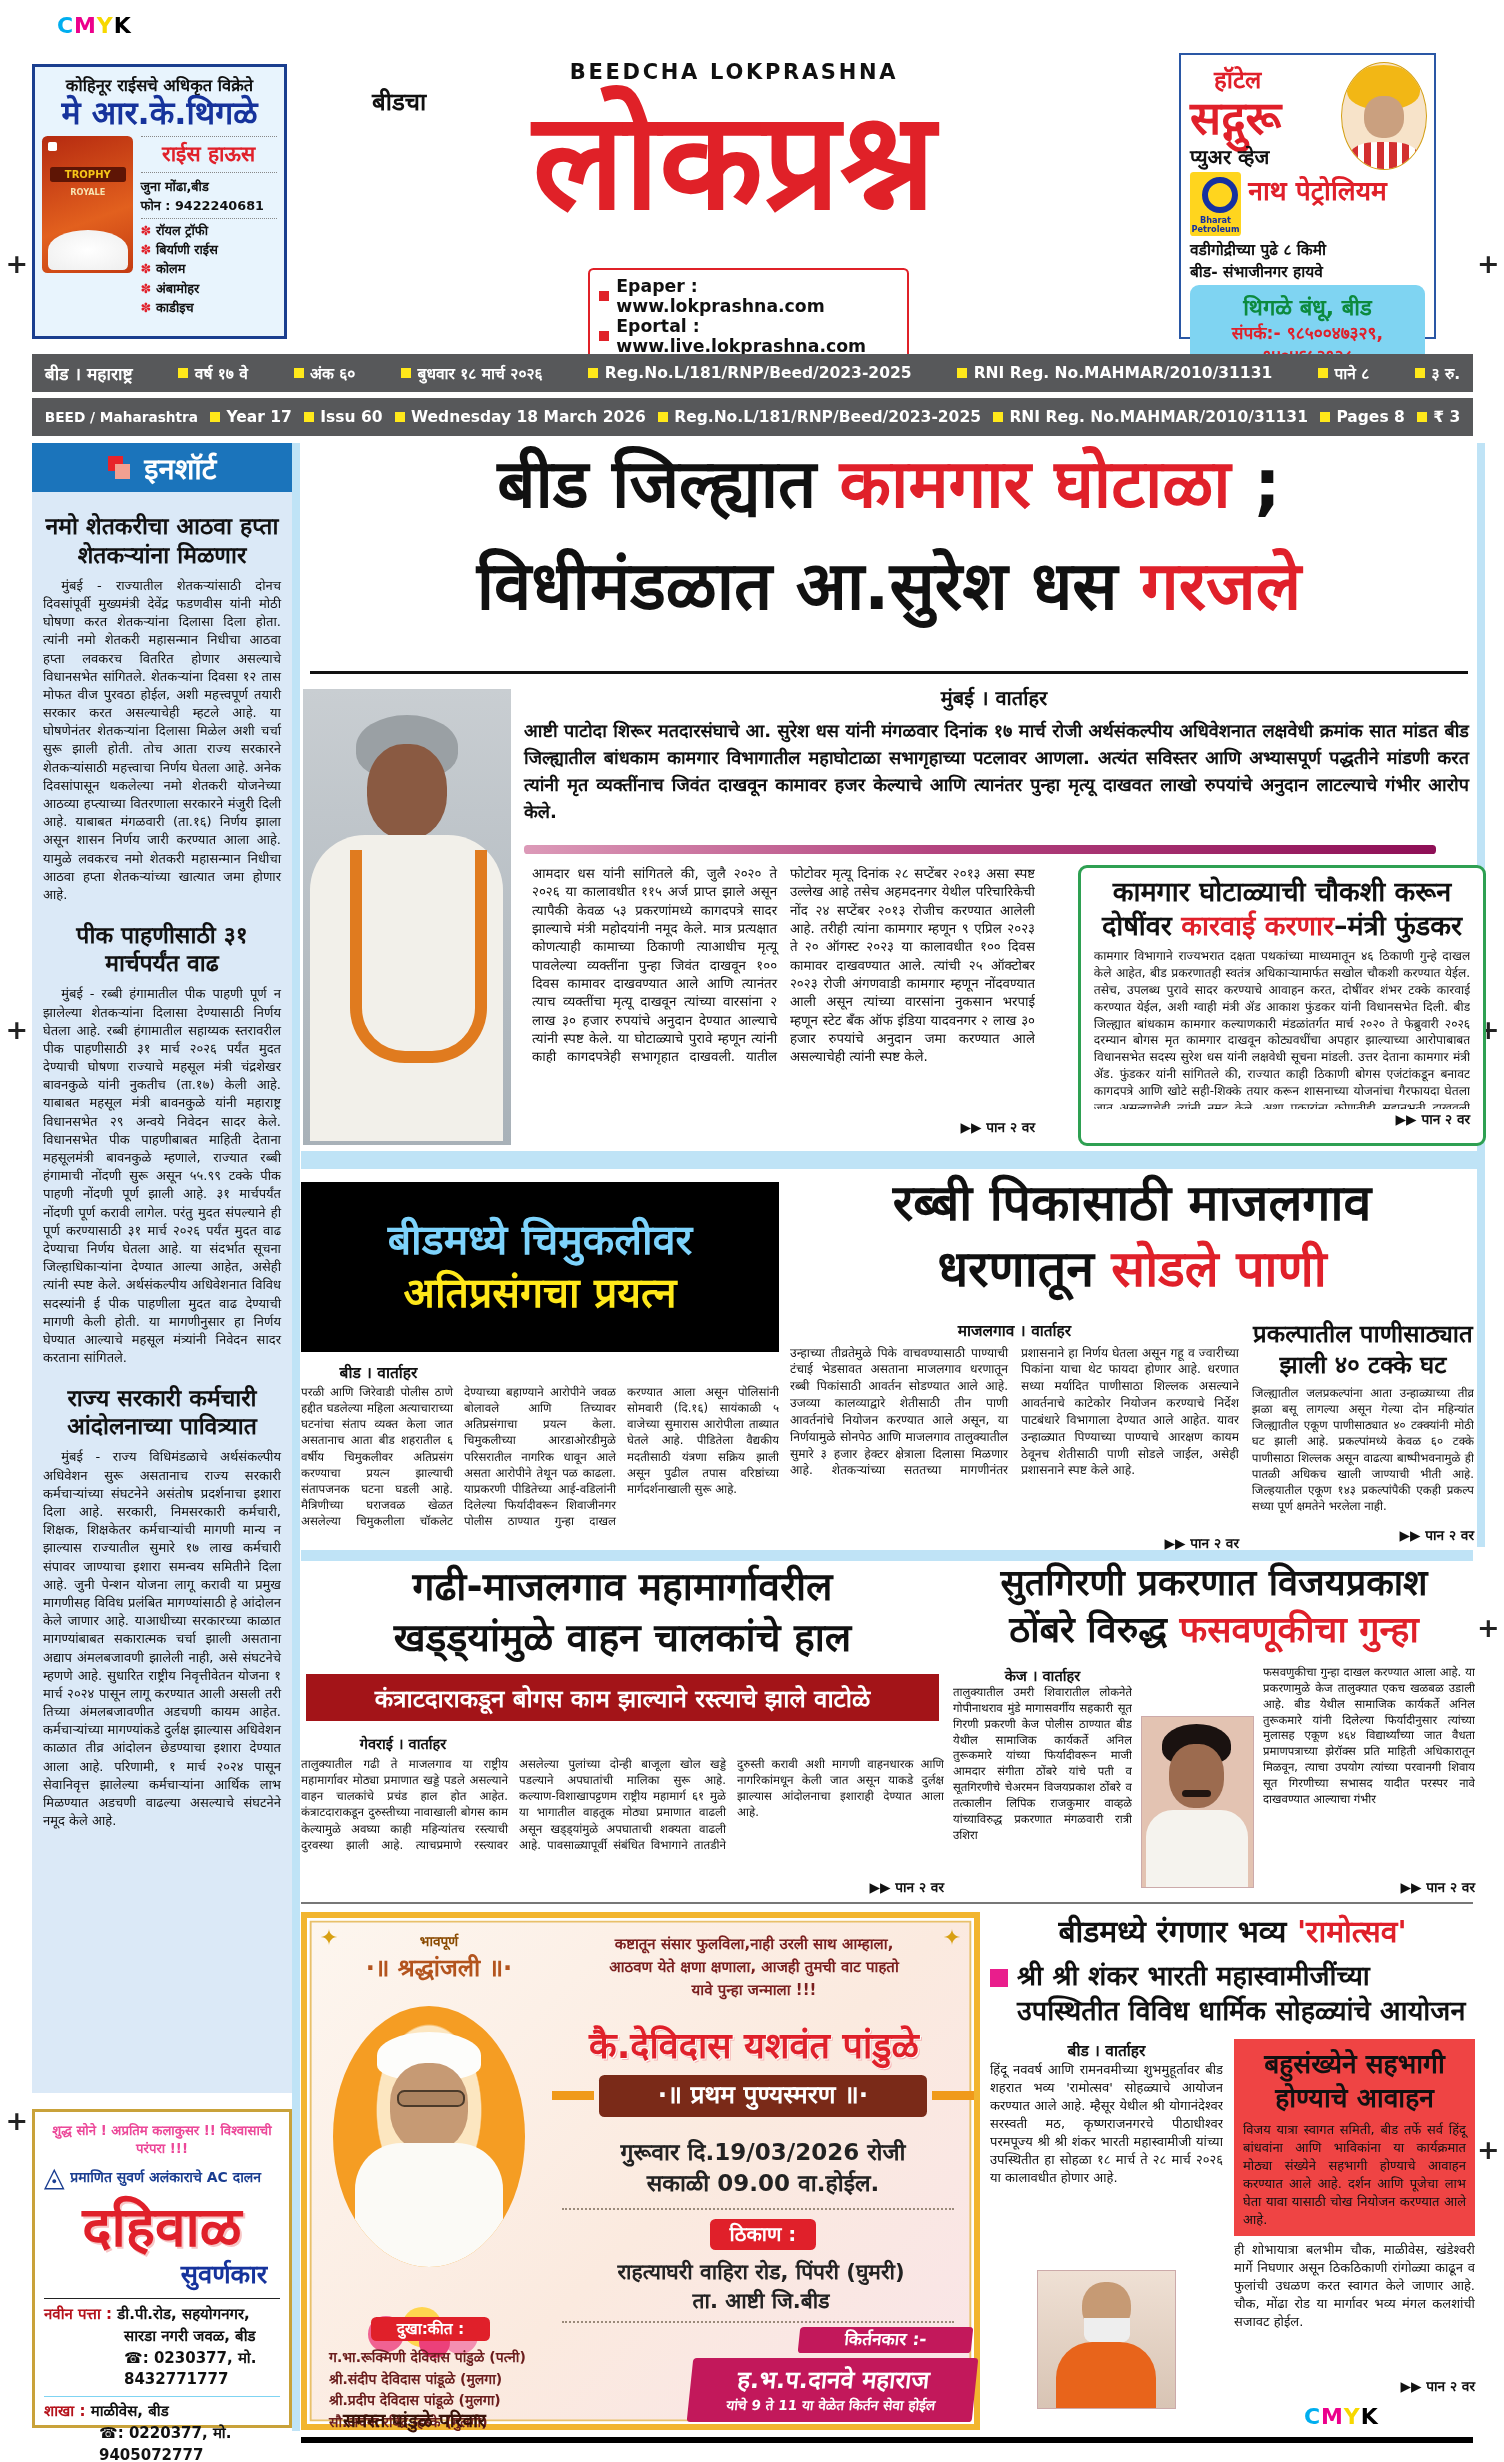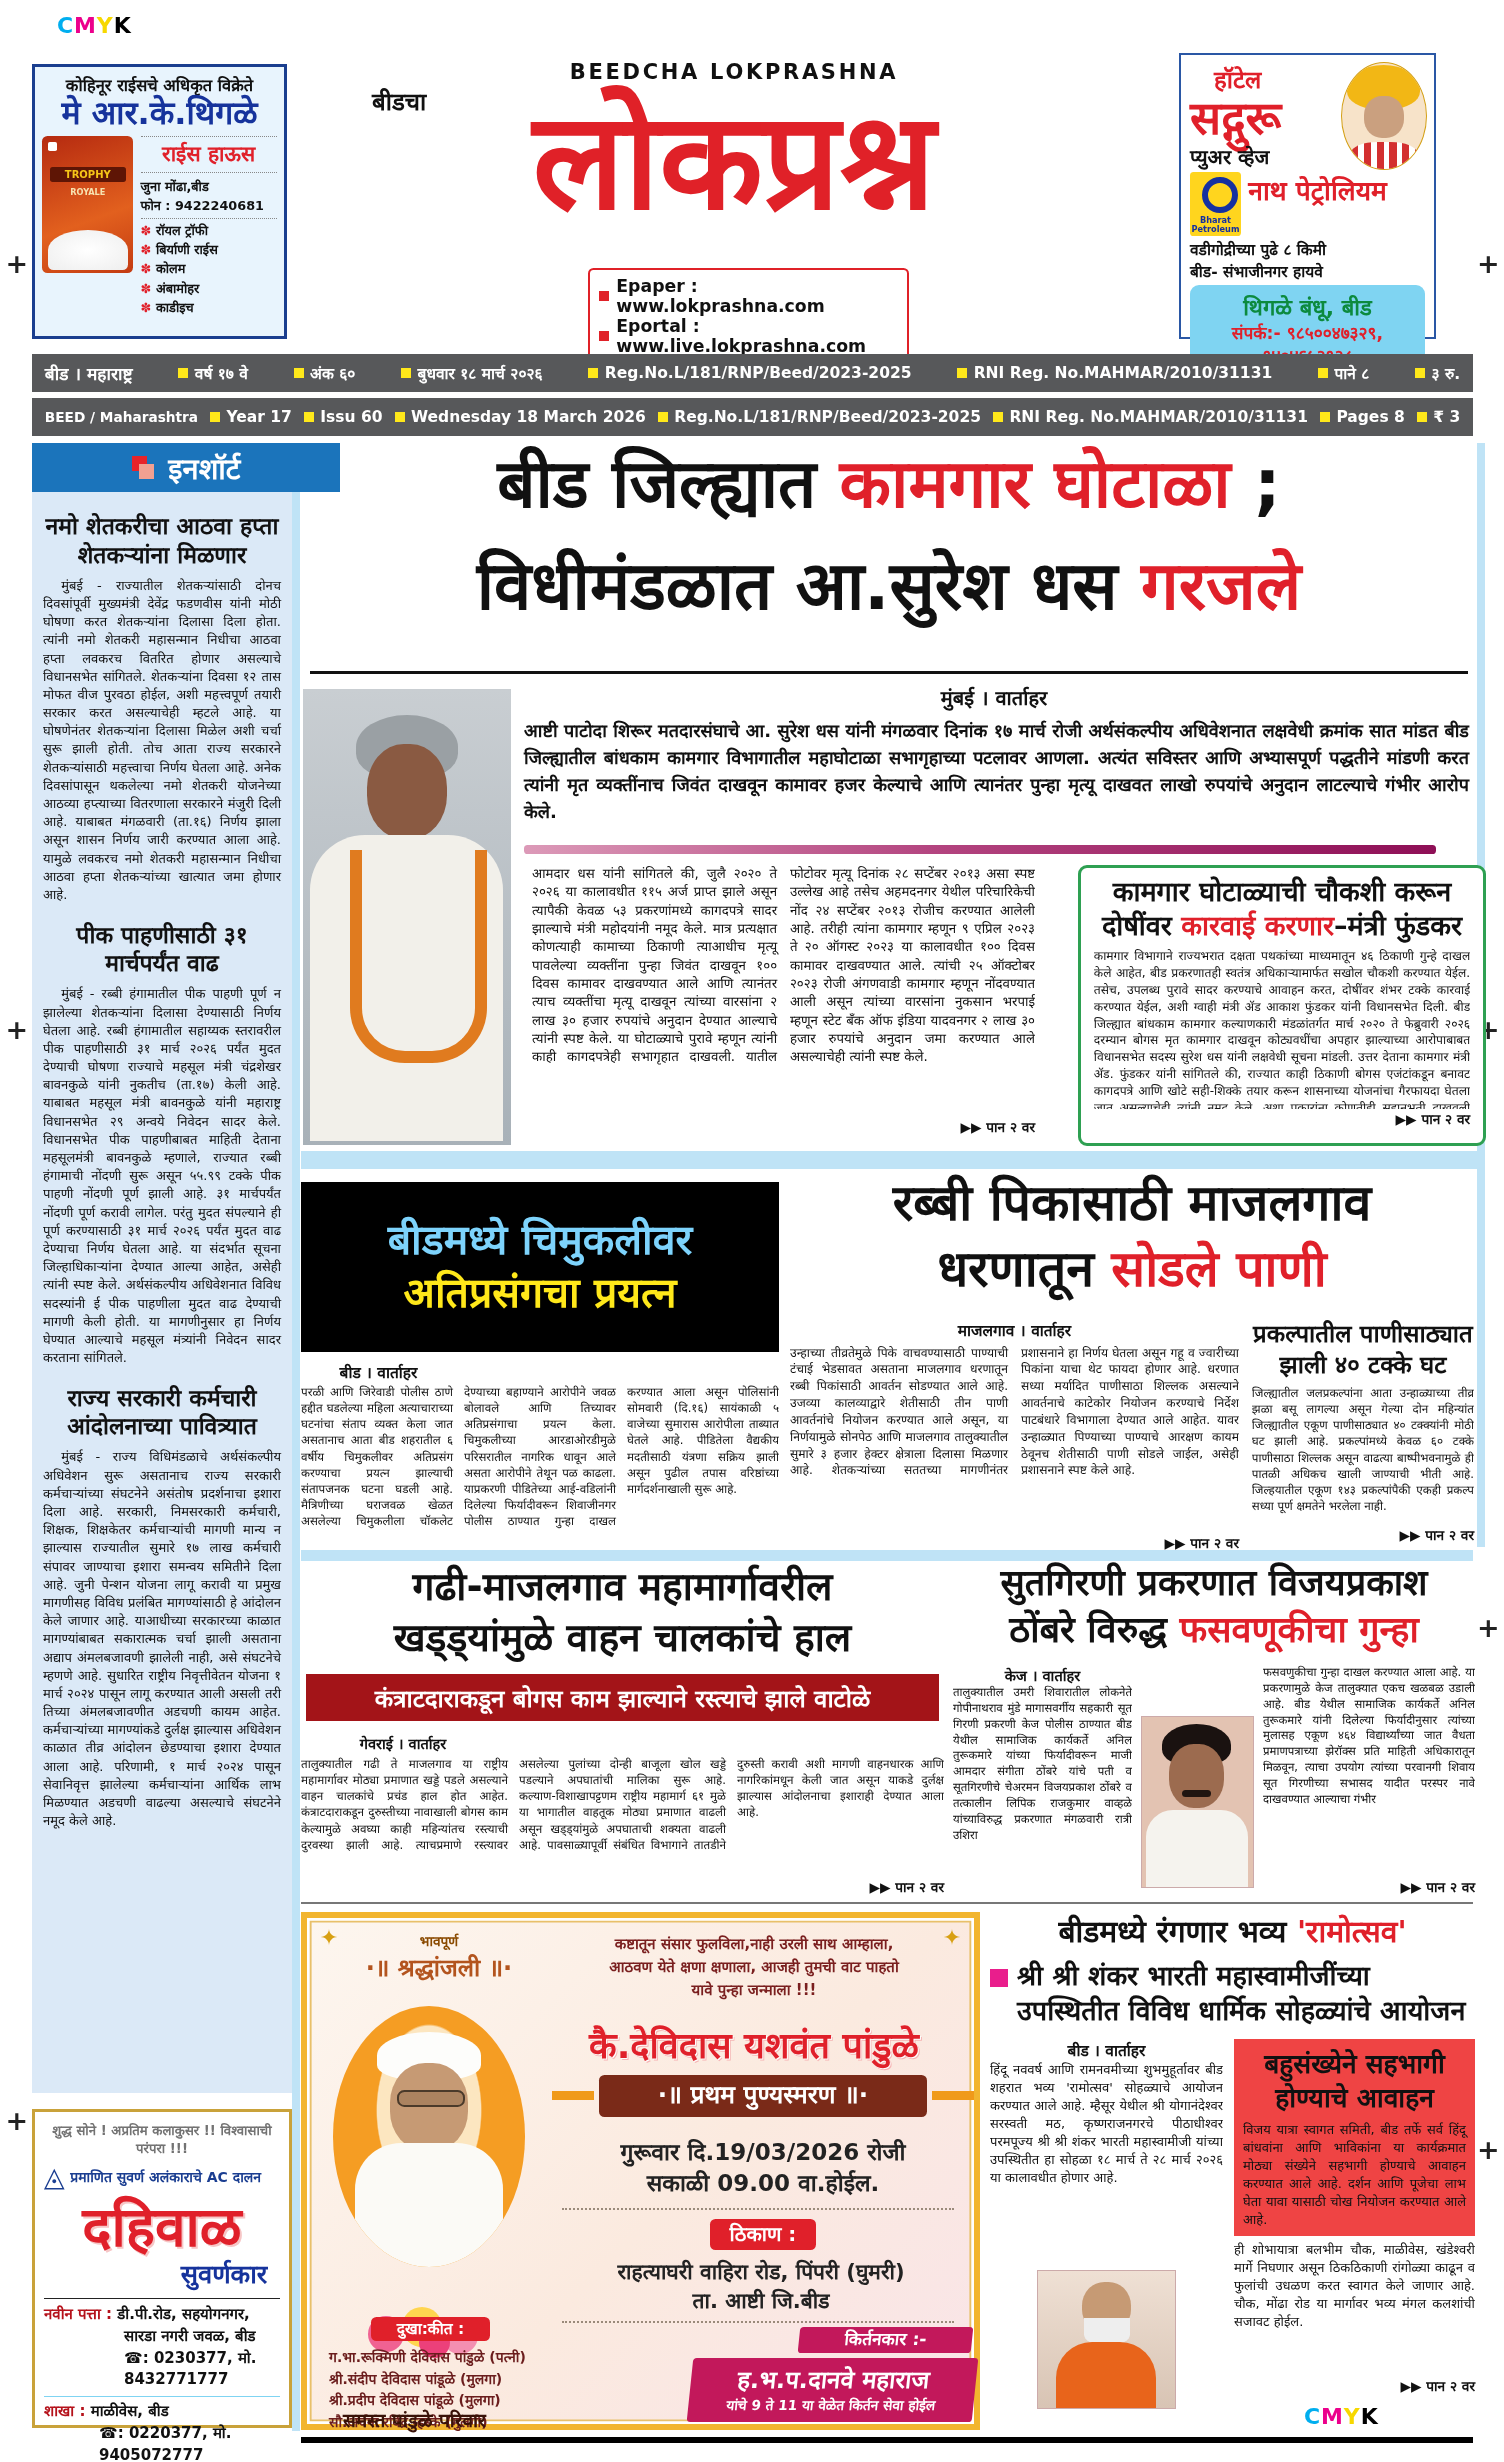--- a/index.html
+++ b/index.html
@@ -102,21 +102,21 @@
   .ram-sub .psq{width:18px;height:18px;background:#e91e8c;flex:none;margin-top:11px;}
   .ram-sub .t{font-size:27px;font-weight:bold;line-height:1.3;}
   .greenpanel{background:#ef4444;padding:7.3px 9px;box-sizing:border-box;}
   .greenpanel .gh2{font-size:26.4px;font-weight:bold;text-align:center;line-height:1.3;}
   .photo-swami{width:137px;height:137px;margin:7.3px auto 0;background:linear-gradient(#efe0d4,#d8c4b4);position:relative;overflow:hidden;border:0.9px solid #caa;}
   .photo-swami .head{position:absolute;left:44px;top:11px;width:49px;height:51px;background:#c69a74;border-radius:46%;}
   .photo-swami .beard{position:absolute;left:46px;top:47px;width:46px;height:27px;background:#eee;border-radius:0 0 40% 40%;}
   .photo-swami .robe{position:absolute;left:18px;top:71px;width:100px;height:66px;background:#e8641b;border-radius:36px 36px 0 0;}
   
   .jewel{border:3.6px solid #c9a23a;background:#fff;box-sizing:border-box;padding:9px 9px;}
-  .jewel .tag{color:#737373;font-weight:bold;font-size:13.2px;text-align:center;}
+  .jewel .tag{color:#ec4899;font-weight:bold;font-size:13.2px;text-align:center;}
   .jewel .cert{color:#1b3e91;font-weight:bold;font-size:14px;}
   .jewel .bis{color:#1b3e91;font-size:27px;line-height:1;}
   .jewel .nm{color:#e0202a;font-size:55px;font-weight:bold;text-align:center;line-height:1.05;text-shadow:1.8px 1.8px 0 #f6c6c6;}
   .jewel .nm2{color:#16339c;font-size:25.5px;font-weight:bold;text-align:right;margin-right:12.8px;}
   .jewel .lbl{color:#b5121b;font-weight:bold;}
   .jewel .adr{font-size:15px;font-weight:bold;line-height:1.45;}
   .sep{background:#bfe3f6;}
   .epbox{border:2.7px solid #e02128;border-radius:5.5px;padding:5.5px 9px;box-sizing:border-box;}
   .eprow{display:flex;align-items:center;gap:7.3px;font-size:17.3px;font-weight:bold;}
   .eprow .rsq{width:10px;height:10px;background:#e02128;flex:none;}
@@ -268,21 +268,21 @@
         <span>₹ 3</span>
       </div>
   </div>
 
   <div class="abs sep" style="left:292px;top:443px;width:8.2px;height:1988px;"></div>
   <div class="abs sep" style="left:1477px;top:443px;width:8.2px;height:1104px;"></div>
   <div class="abs sep" style="left:301px;top:1151px;width:1178px;height:18px;"></div>
   <div class="abs sep" style="left:301px;top:1550px;width:1172px;height:11px;"></div>
   <div class="abs" style="left:301px;top:1902px;width:1172px;height:1.8px;background:#777;"></div>
 
-  <div class="abs inshort-h" style="left:32px;top:443px;width:308px;height:49px;">
+  <div class="abs inshort-h" style="left:32px;top:443px;width:260px;height:49px;">
     <span class="flagic">
         <span class="s1"></span>
         <span class="s2"></span>
       </span>
     <span class="b" style="font-size:29px;">इनशॉर्ट</span>
   </div>
   <div class="abs panel ovh" style="left:32px;top:492px;width:260px;height:1601px;">
     <div class="bhead">नमो शेतकरीचा आठवा हप्ता शेतकऱ्यांना मिळणार</div>
     <div class="bbody">मुंबई - राज्यातील शेतकऱ्यांसाठी दोनच दिवसांपूर्वी मुख्यमंत्री देवेंद्र फडणवीस यांनी मोठी घोषणा करत शेतकऱ्यांना दिलासा दिला होता. त्यांनी नमो शेतकरी महासन्मान निधीचा आठवा हप्ता लवकरच वितरित होणार असल्याचे विधानसभेत सांगितले. शेतकऱ्यांना दिवसा १२ तास मोफत वीज पुरवठा होईल, अशी महत्त्वपूर्ण तयारी सरकार करत असल्याचेही म्हटले आहे. या घोषणेनंतर शेतकऱ्यांना दिलासा मिळेल अशी चर्चा सुरू झाली होती. तोच आता राज्य सरकारने शेतकऱ्यांसाठी महत्त्वाचा निर्णय घेतला आहे. अनेक दिवसांपासून थकलेल्या नमो शेतकरी योजनेच्या आठव्या हप्त्याच्या वितरणाला सरकारने मंजुरी दिली आहे. याबाबत मंगळवारी (ता.१६) निर्णय झाला असून शासन निर्णय जारी करण्यात आला आहे. यामुळे लवकरच नमो शेतकरी महासन्मान निधीचा आठवा हप्ता शेतकऱ्यांच्या खात्यात जमा होणार आहे.</div>
     <div class="bhead" style="margin-top:16.4px;">पीक पाहणीसाठी ३१ मार्चपर्यंत वाढ</div>

